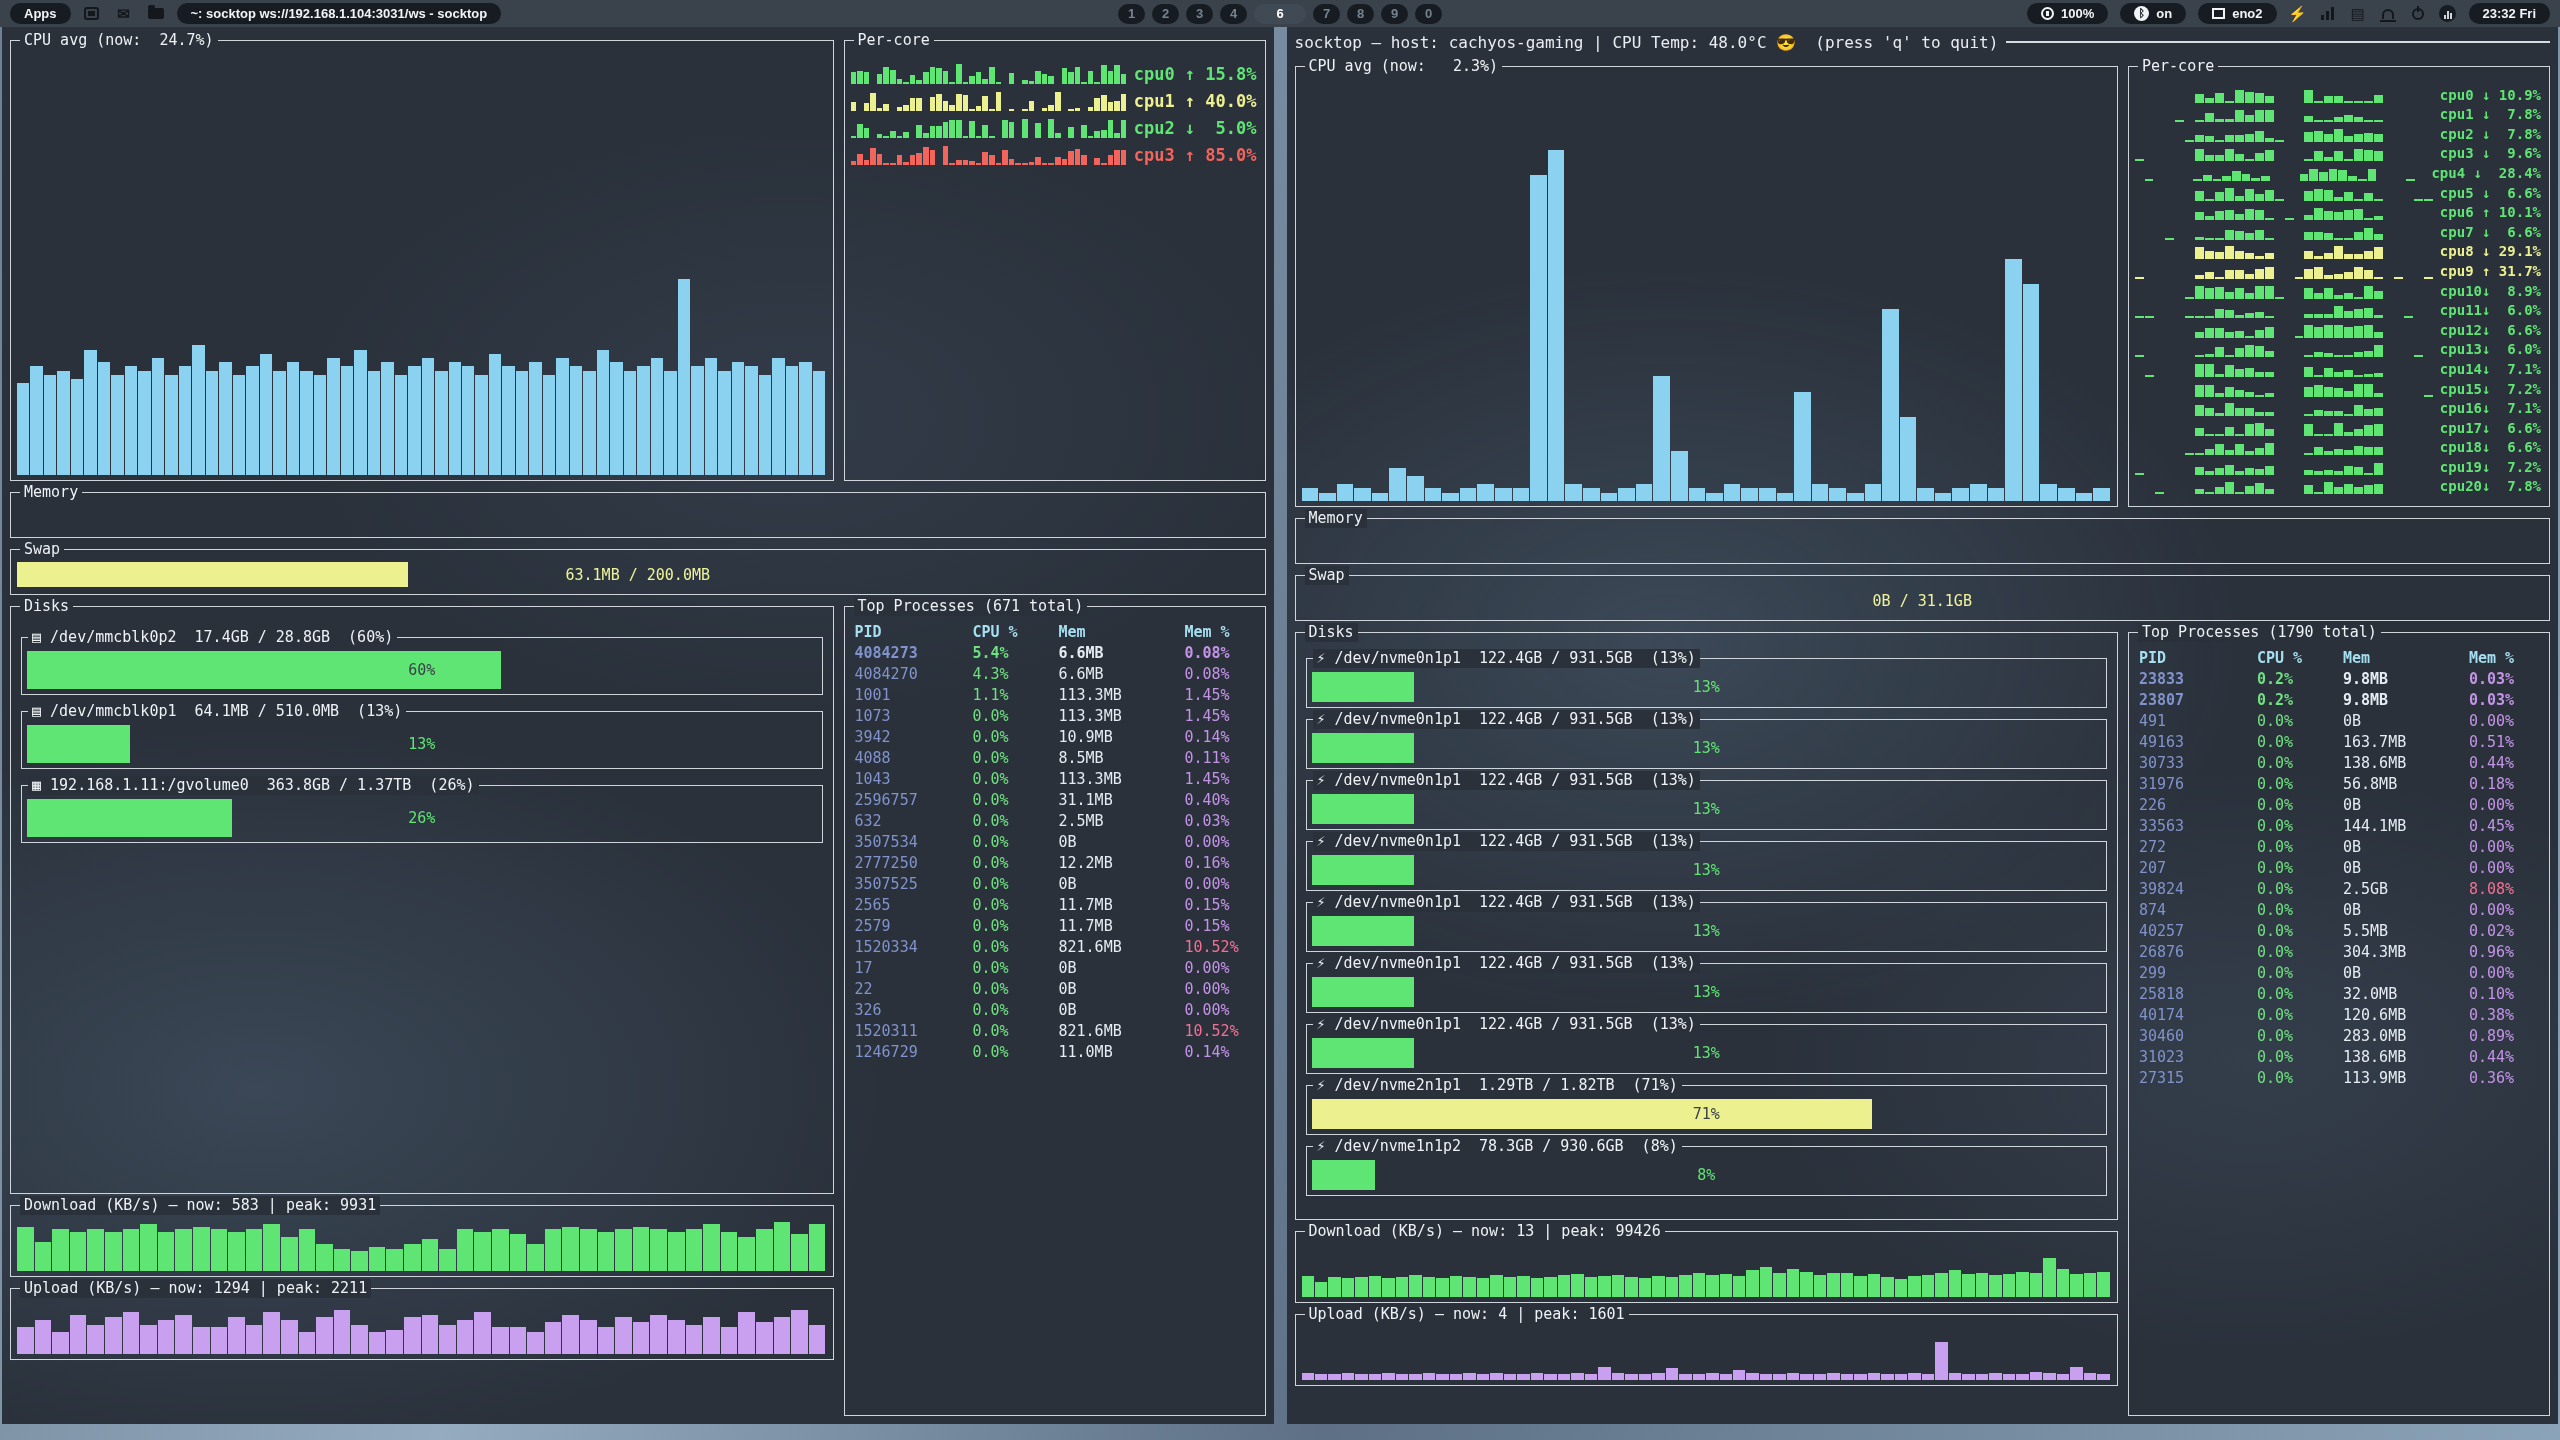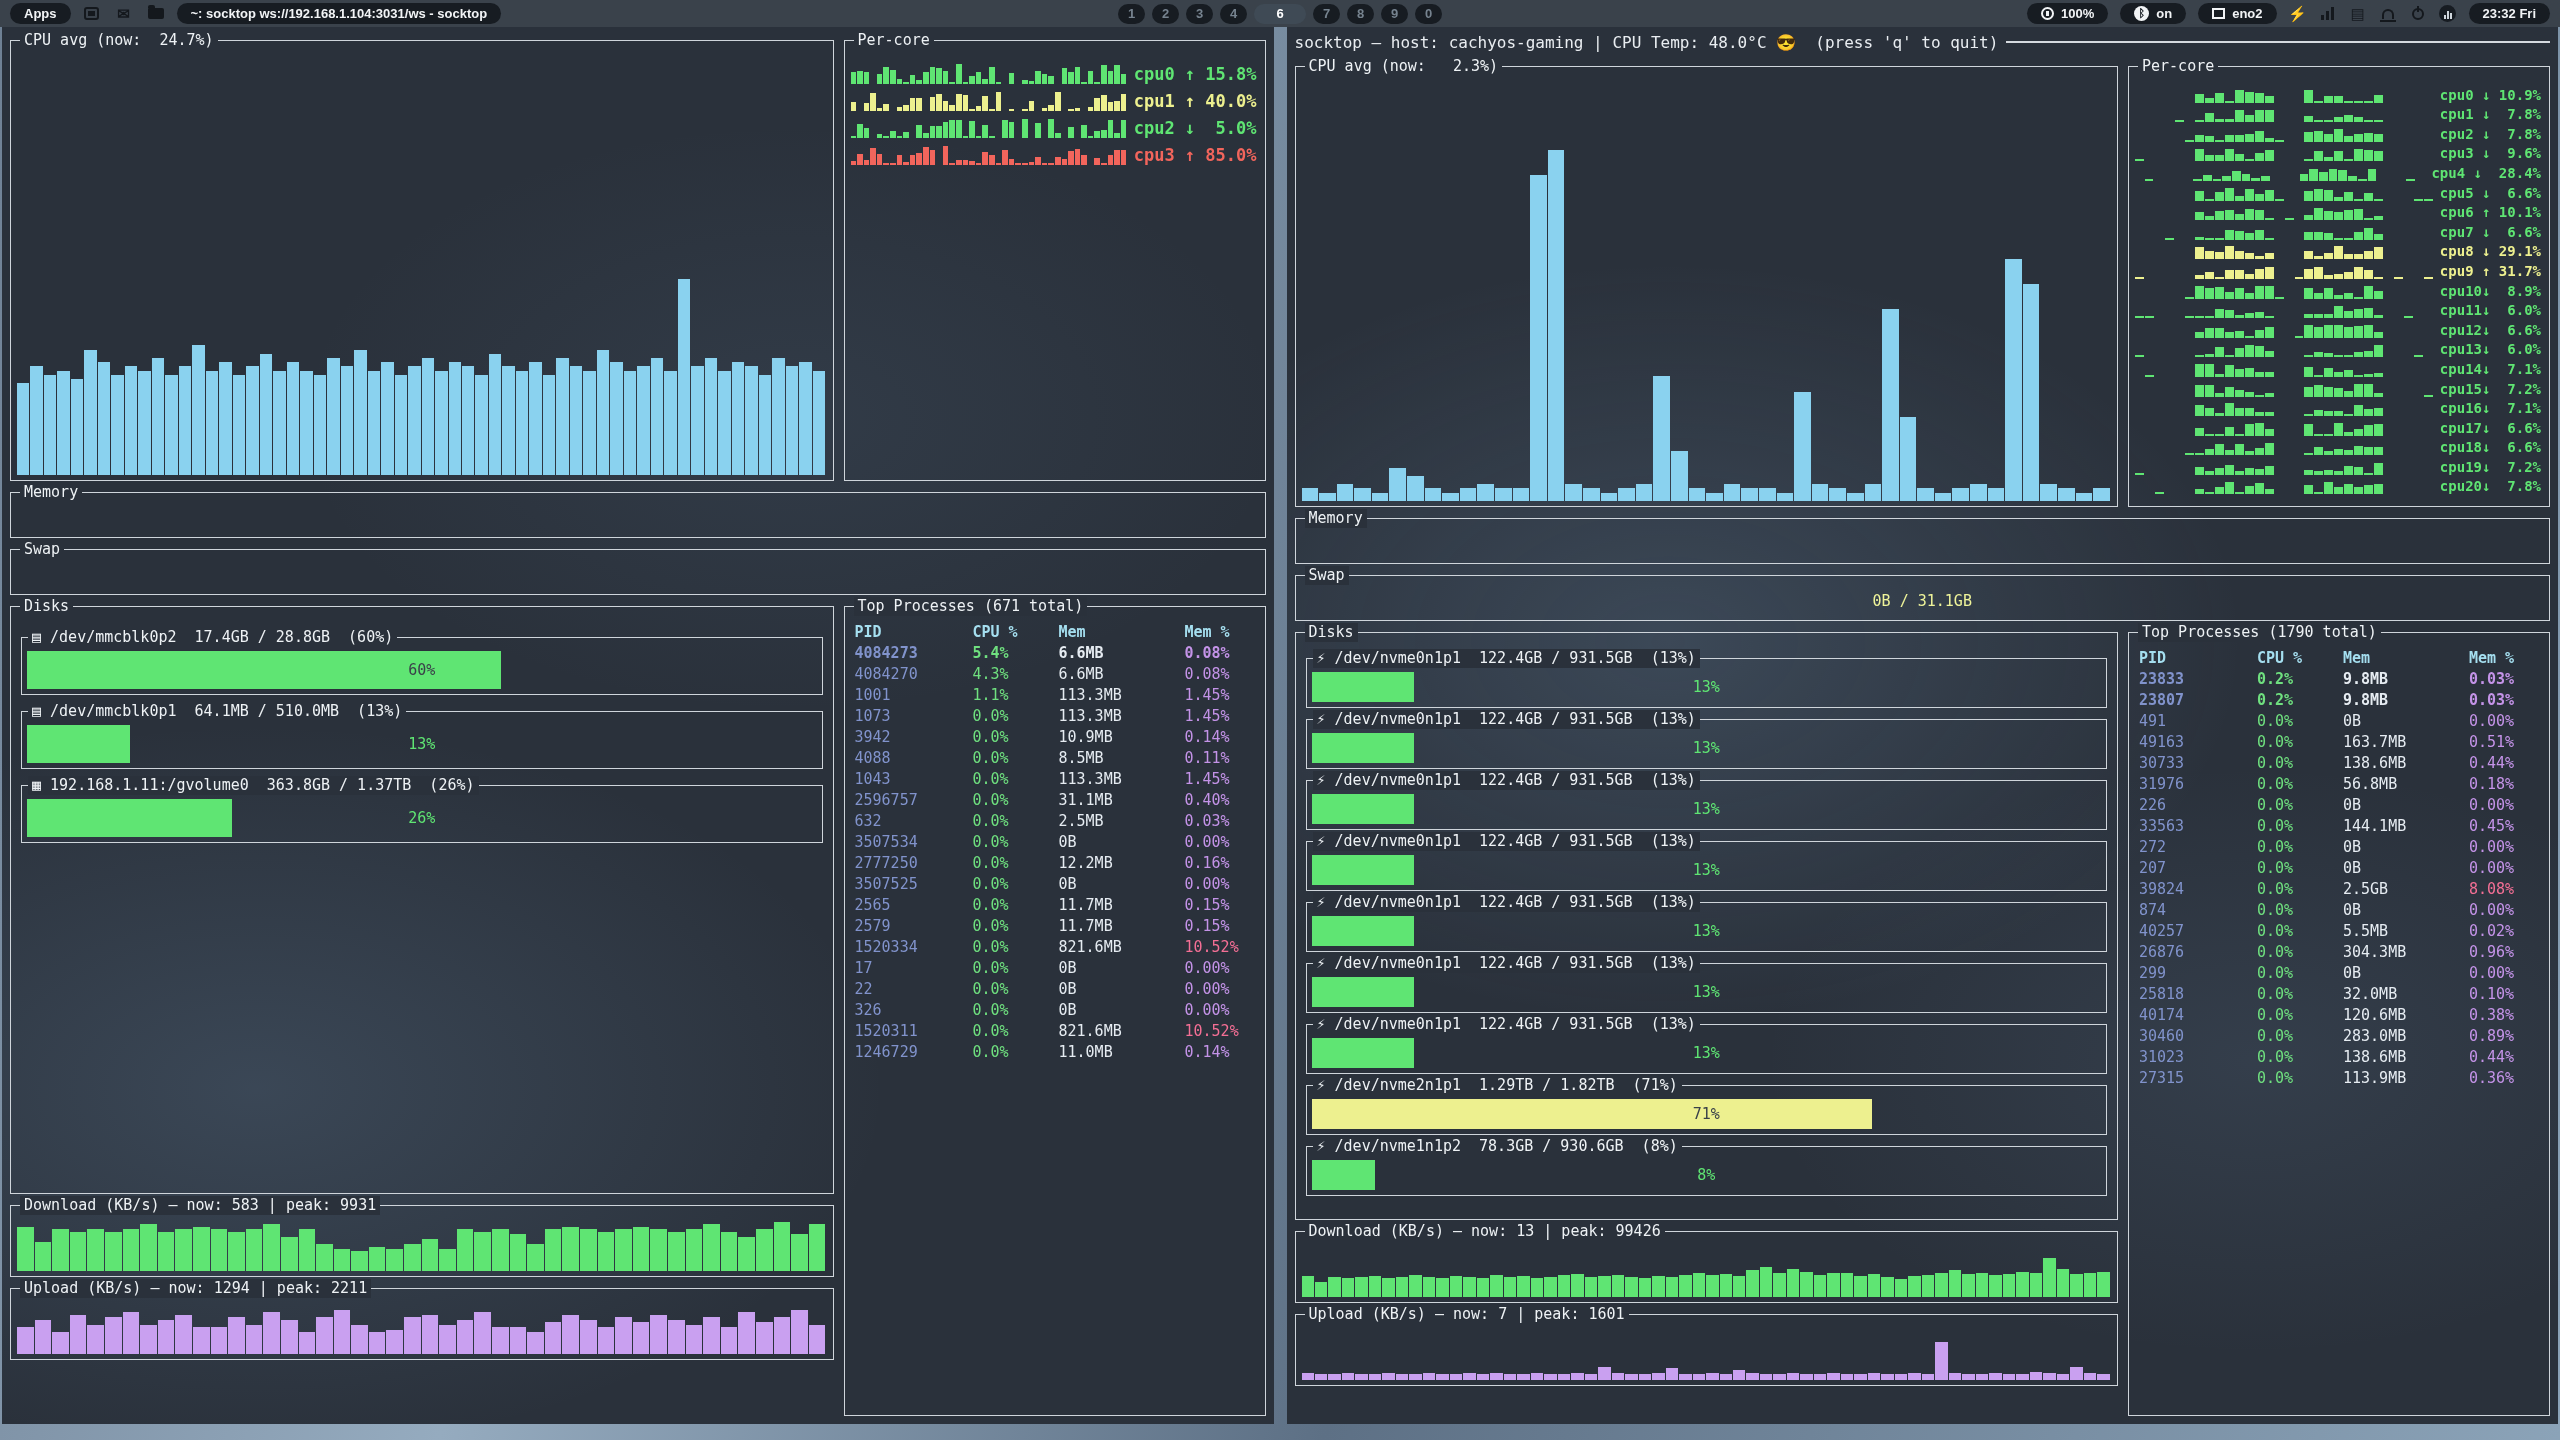--- a/index.html
+++ b/index.html
@@ -417,20 +417,24 @@
               <span class="core-label" style="color: rgb(242, 101, 92);">cpu3 ↑ 85.0%</span>
             </div>
           </div>
       </div>
     </div>
     <div class="panel mem-panel">
       <span class="legend">Memory</span>
     </div>
     <div class="panel mem-panel">
       <span class="legend">Swap</span>
+      <div class="meter">
+          <div class="mbar" style="width: 31.5%; background: rgb(237, 240, 143);"></div>
+          <div class="mtext" style="color:#eff49a">63.1MB / 200.0MB</div>
+        </div>
     </div>
     <div class="row2">
       <div class="colL">
         <div class="panel disks-panel">
           <span class="legend">Disks</span>
           <div class="dlist">
               <div class="dbox">
                 <span class="dlegend">▤ /dev/mmcblk0p2  17.4GB / 28.8GB  (60%)</span>
                 <div class="dmeter">
                   <div class="dbar" style="width: 60%; background: rgb(95, 229, 115);"></div>
@@ -1519,21 +1523,21 @@
               <div class="cbar" style="height: 52%; background: rgb(95, 229, 115);"></div>
               <div class="cbar" style="height: 48%; background: rgb(95, 229, 115);"></div>
               <div class="cbar" style="height: 80%; background: rgb(95, 229, 115);"></div>
               <div class="cbar" style="height: 58%; background: rgb(95, 229, 115);"></div>
               <div class="cbar" style="height: 46%; background: rgb(95, 229, 115);"></div>
               <div class="cbar" style="height: 50%; background: rgb(95, 229, 115);"></div>
               <div class="cbar" style="height: 52%; background: rgb(95, 229, 115);"></div>
             </div>
         </div>
         <div class="panel net-panel">
-          <span class="legend">Upload (KB/s) — now: 7 | peak: 1601</span>
+          <span class="legend">Upload (KB/s) — now: 4 | peak: 1601</span>
           <div class="chart">
               <div class="cbar" style="height: 14%; background: rgb(201, 160, 240);"></div>
               <div class="cbar" style="height: 12%; background: rgb(201, 160, 240);"></div>
               <div class="cbar" style="height: 13%; background: rgb(201, 160, 240);"></div>
               <div class="cbar" style="height: 14%; background: rgb(201, 160, 240);"></div>
               <div class="cbar" style="height: 12%; background: rgb(201, 160, 240);"></div>
               <div class="cbar" style="height: 13%; background: rgb(201, 160, 240);"></div>
               <div class="cbar" style="height: 14%; background: rgb(201, 160, 240);"></div>
               <div class="cbar" style="height: 13%; background: rgb(201, 160, 240);"></div>
               <div class="cbar" style="height: 12%; background: rgb(201, 160, 240);"></div>

